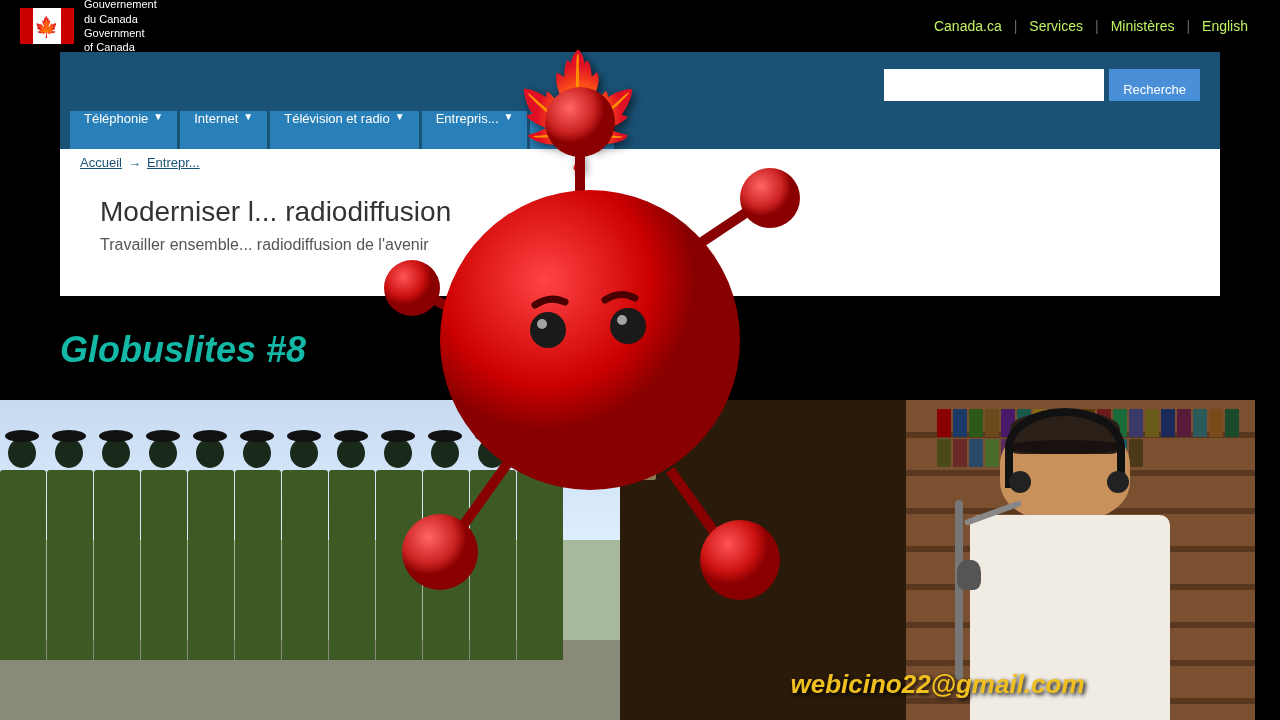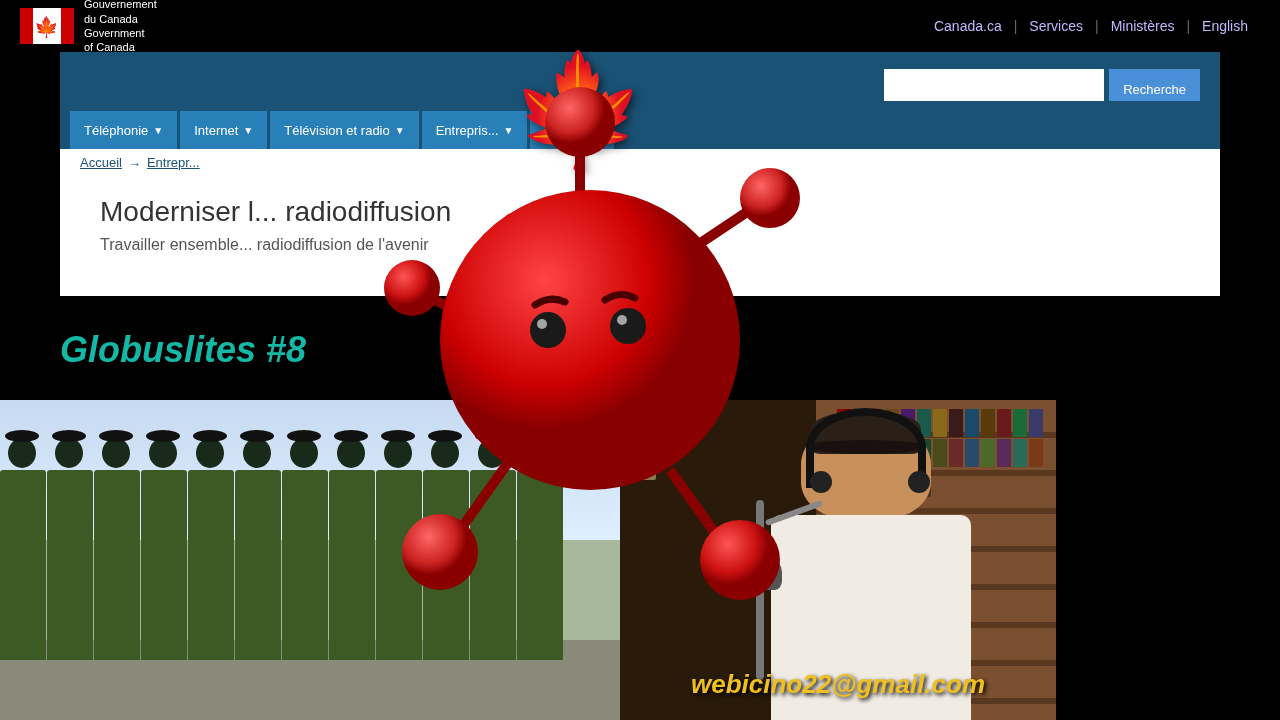--- a/index.html
+++ b/index.html
@@ -35,21 +35,21 @@
     }
     .gov-text span { display: block; }
     .top-nav-links {
       display: flex;
       align-items: center;
       gap: 0;
       color: #fff;
       font-size: 14px;
     }
     .top-nav-links a {
-      color: #c4b5fd;
+      color: #bef264;
       text-decoration: none;
       padding: 0 12px;
     }
     .top-nav-links .sep {
       color: #666;
     }
 
     
     .crtc-header {
       background: #1a5276;
@@ -100,21 +100,20 @@
       align-items: center;
       height: 38px;
       padding: 0 0 0 10px;
     }
     .nav-item {
       color: #fff;
       background: #2980b9;
       padding: 0 14px;
       height: 38px;
       display: flex;
-      align-items: center;
       font-size: 13px;
       cursor: pointer;
       margin-right: 3px;
       gap: 5px;
       white-space: nowrap;
     }
     .chevron { font-size: 10px; }
 
     
     .breadcrumb {
@@ -500,21 +499,21 @@
       <div class="content-title">Moderniser l... radiodiffusion</div>
       <div class="content-subtitle">Travailler ensemble... radiodiffusion de l'avenir</div>
     </div>
 
   </div>
 
   <div class="overlay-section">
     <div class="globuslites-label">Globuslites #8</div>
   </div>
 
-  <div style="position:absolute; top:400px; left:0; width:1056px; height:320px; display:flex; z-index:5;">
+  <div style="position:absolute; top:400px; left:0; width:1255px; height:320px; display:flex; z-index:5;">
 
     <div class="police-bg">
       <div class="sky-bg"></div>
       <div class="ground-bg"></div>
 
       <div class="officer-row">
         <div class="ofr"></div>
         <div class="ofr"></div>
         <div class="ofr"></div>
         <div class="ofr"></div>

